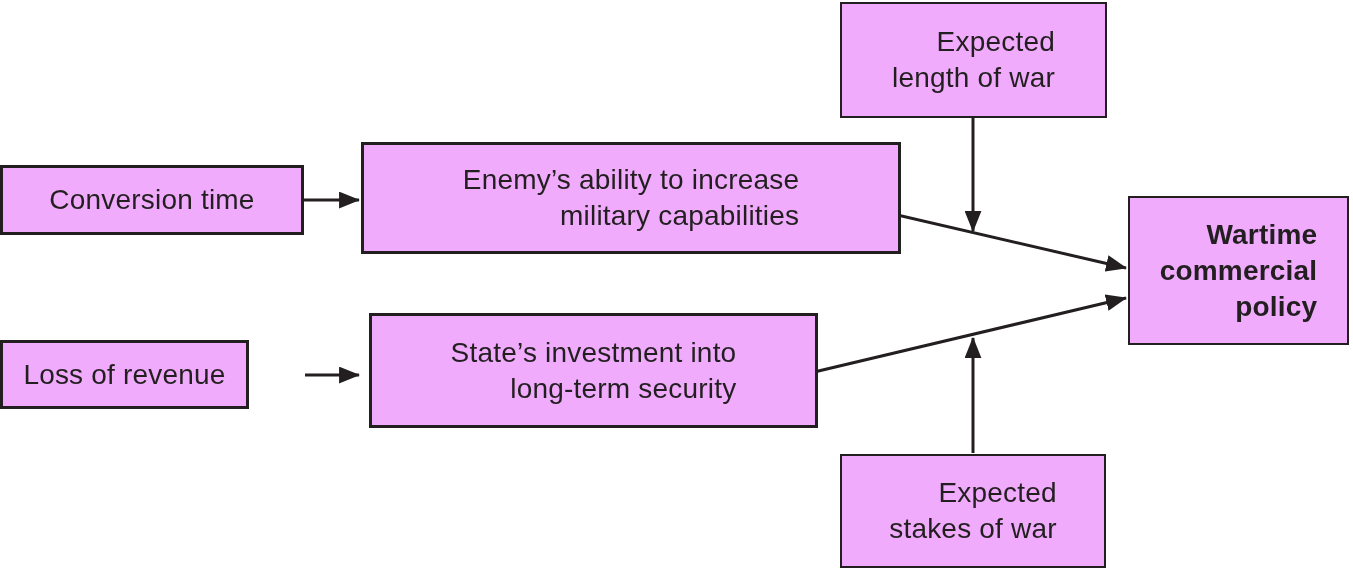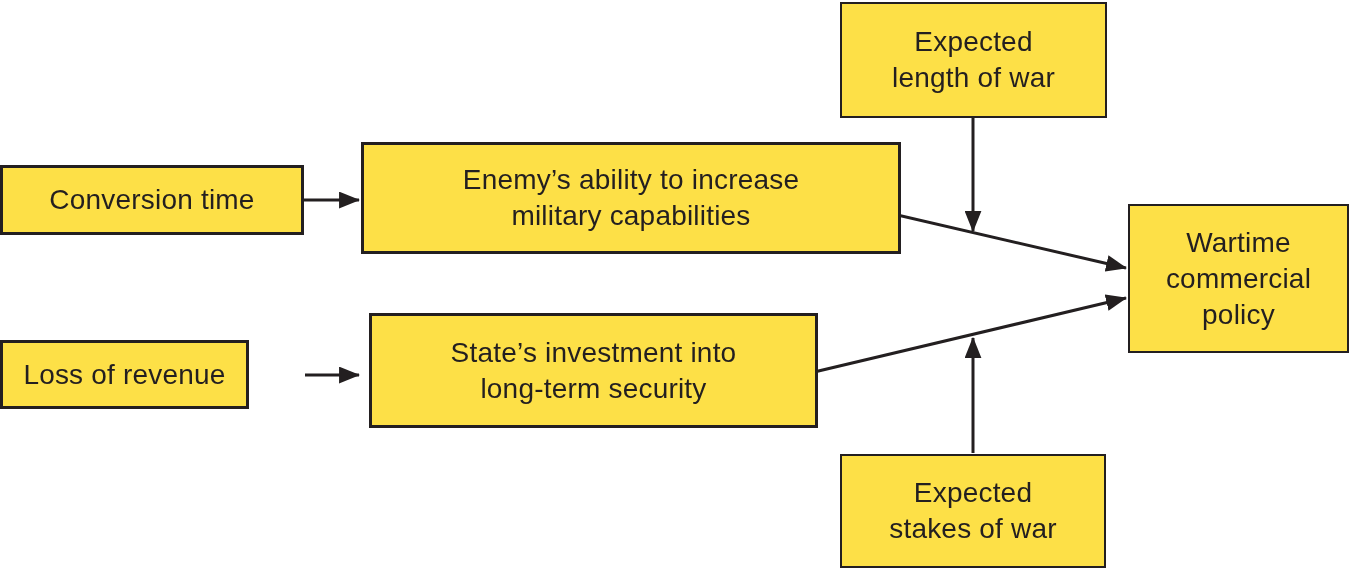--- a/index.html
+++ b/index.html
@@ -19,42 +19,42 @@
   .arrow-layer {
     position: absolute;
     left: 0;
     top: 0;
     width: 1353px;
     height: 569px;
   }
   .node {
     position: absolute;
     box-sizing: border-box;
-    background: #fde047;
+    background: #f0abfc;
     display: flex;
     align-items: center;
     justify-content: center;
-    text-align: center;
+    text-align: right;
   }
   .node.thick { border: 3px solid #231f20; }
   .node.thin  { border: 2px solid #231f20; }
   .node .label {
     font-size: 28px;
     line-height: 36px;
     white-space: pre-line;
     letter-spacing: 0.2px;
   }
   
   #node-conversion-time   { left: 0px;    top: 165px; width: 304px; height: 70px;  }
   #node-loss-of-revenue   { left: 0px;    top: 340px; width: 249px; height: 69px;  }
   #node-enemy-ability     { left: 361px;  top: 142px; width: 540px; height: 112px; }
   #node-state-investment  { left: 361px;  top: 313px; width: 449px; height: 115px; margin-left: 8px; }
   #node-expected-length   { left: 840px;  top: 2px;   width: 267px; height: 116px; }
   #node-expected-stakes   { left: 840px;  top: 454px; width: 266px; height: 114px; }
-  #node-wartime-policy    { left: 1128px; top: 204px; width: 221px; height: 149px; }
+  #node-wartime-policy    { left: 1128px; top: 196px; width: 221px; height: 149px; font-weight: bold; }
 </style>
 </head>
 <body>
 
 <div class="canvas">
 
   <svg class="arrow-layer" width="1353" height="569" viewBox="0 0 1353 569" xmlns="http://www.w3.org/2000/svg">
     <defs>
       <marker id="arrowhead" viewBox="0 0 10 8" refX="9.5" refY="4" markerWidth="21" markerHeight="17" orient="auto" markerUnits="userSpaceOnUse">
         <path d="M0,0 L10,4 L0,8 Z" fill="#231f20"></path>

